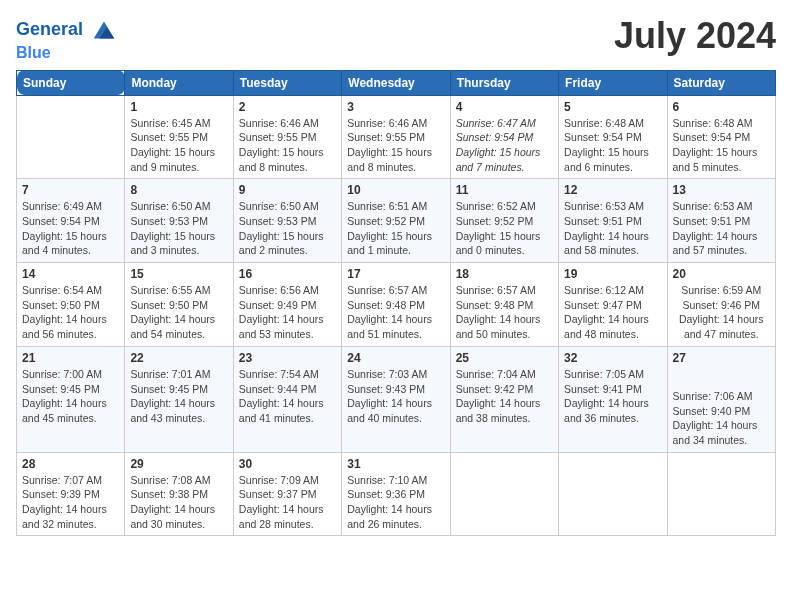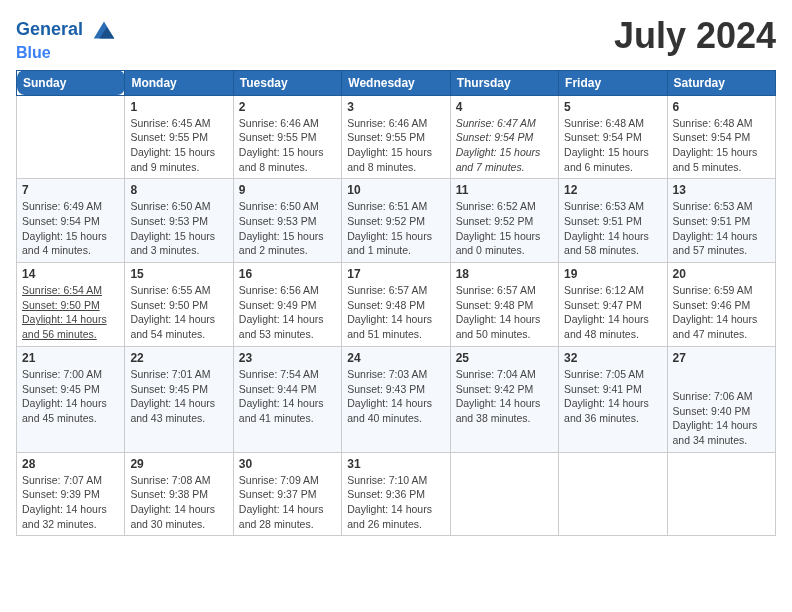--- a/index.html
+++ b/index.html
@@ -219,21 +219,21 @@
           <span class="day-number">13</span>
           <div class="day-info" style="white-space: pre-line;">Sunrise: 6:53 AM
 Sunset: 9:51 PM
 Daylight: 14 hours
 and 57 minutes.</div>
         </td>
       </tr>
       <tr>
         <td>
           <span class="day-number">14</span>
-          <div class="day-info" style="white-space: pre-line; text-decoration: underline;">Sunrise: 6:54 AM
+          <div class="day-info" style="white-space: pre-line;">Sunrise: 6:54 AM
 Sunset: 9:50 PM
 Daylight: 14 hours
 and 56 minutes.</div>
         </td>
         <td>
           <span class="day-number">15</span>
           <div class="day-info" style="white-space: pre-line;">Sunrise: 6:55 AM
 Sunset: 9:50 PM
 Daylight: 14 hours
 and 54 minutes.</div>
@@ -261,21 +261,21 @@
         </td>
         <td>
           <span class="day-number">19</span>
           <div class="day-info" style="white-space: pre-line;">Sunrise: 6:12 AM
 Sunset: 9:47 PM
 Daylight: 14 hours
 and 48 minutes.</div>
         </td>
         <td>
           <span class="day-number">20</span>
-          <div class="day-info" style="white-space: pre-line;">Sunrise: 6:59 AM
+          <div class="day-info" style="white-space: pre-line; text-align: center;">Sunrise: 6:59 AM
 Sunset: 9:46 PM
 Daylight: 14 hours
 and 47 minutes.</div>
         </td>
       </tr>
       <tr>
         <td>
           <span class="day-number">21</span>
           <div class="day-info" style="white-space: pre-line;">Sunrise: 7:00 AM
 Sunset: 9:45 PM

